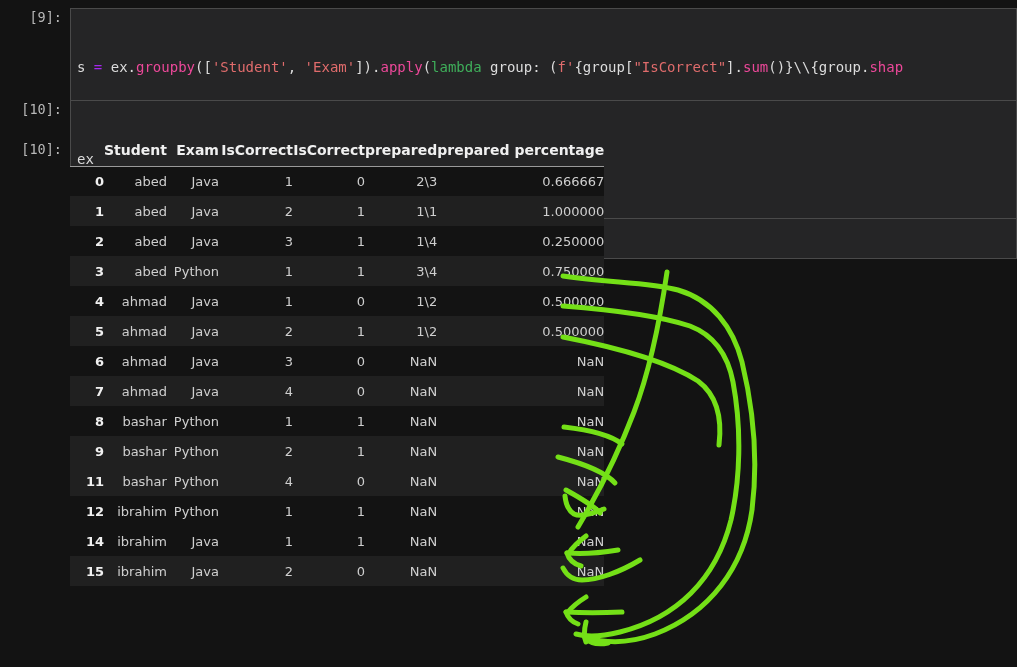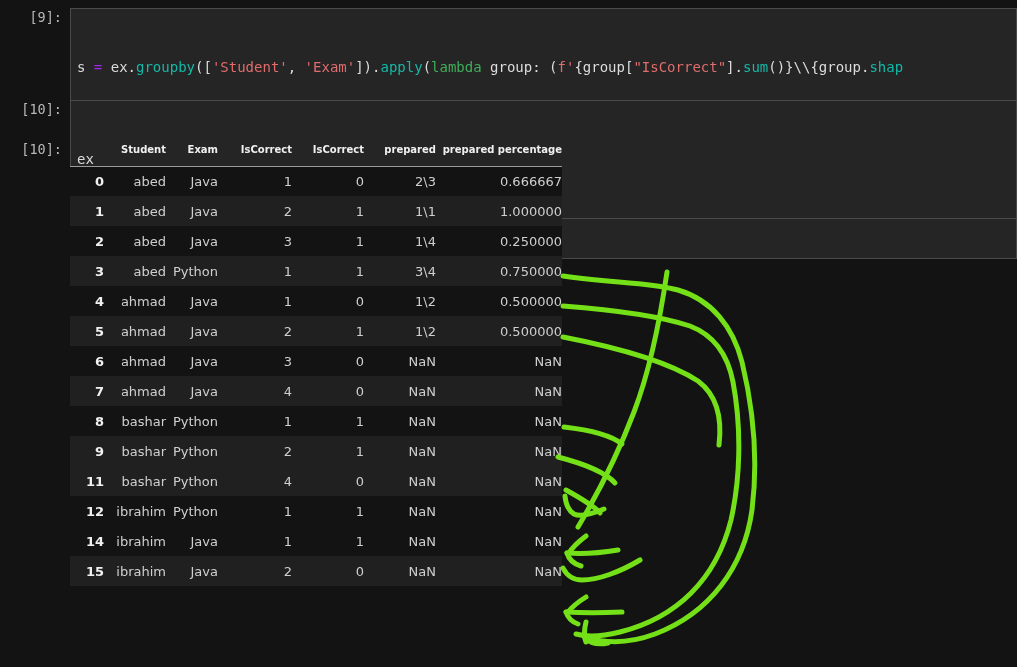--- a/index.html
+++ b/index.html
@@ -49,21 +49,21 @@
     line-height: 22px;
     white-space: pre;
     overflow: hidden;
     color: #dcdcdc;
   }
   .codeline { white-space: pre; }
 
   
   .tok-plain  { color: #dcdcdc; }
   .tok-op     { color: #a626f0; }
-  .tok-fn     { color: #14b8a6; }
+  .tok-fn     { color: #ec4899; }
   .tok-str    { color: #e06c6c; }
   .tok-kw     { color: #3fae5a; }
   .tok-num    { color: #3fae5a; }
   .tok-punct  { color: #dcdcdc; }
 
   
   #output-cell {
     top: 140px;
   }
   .output-area {
@@ -80,21 +80,21 @@
   table.df th, table.df td {
     padding: 0;
     text-align: right;
     white-space: nowrap;
     vertical-align: middle;
     height: 30px;
   }
   table.df thead th {
     font-weight: bold;
     color: #f0f0f0;
-    font-size: 10px;
+    font-size: 14px;
     padding: 0 0 6px 0;
     height: 26px;
     border-bottom: 1px solid #9a9a9a;
   }
   table.df tbody td { padding: 0; }
   table.df tbody tr.odd td { background: #202020; }
   table.df tbody tr.even td { background: #131313; }
   th.c-idx, td.c-idx { width: 34px; padding-right: 8px; font-weight: bold; color: #f0f0f0; }
   th.c-student, td.c-student { width: 62px; padding-right: 8px; }
   th.c-exam, td.c-exam { width: 52px; padding-right: 8px; }

